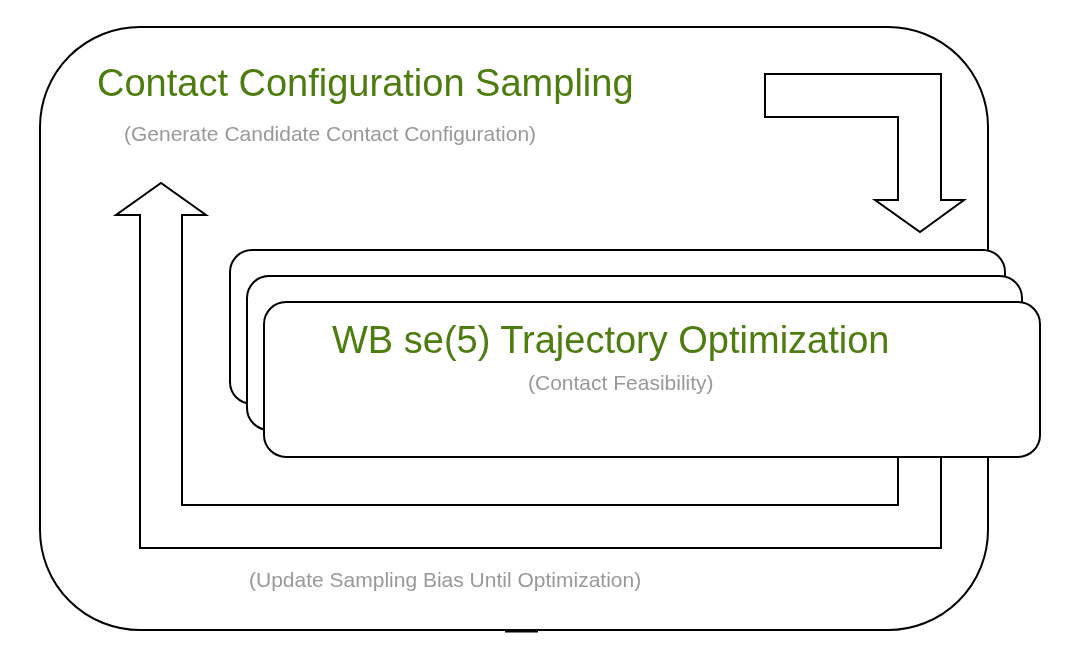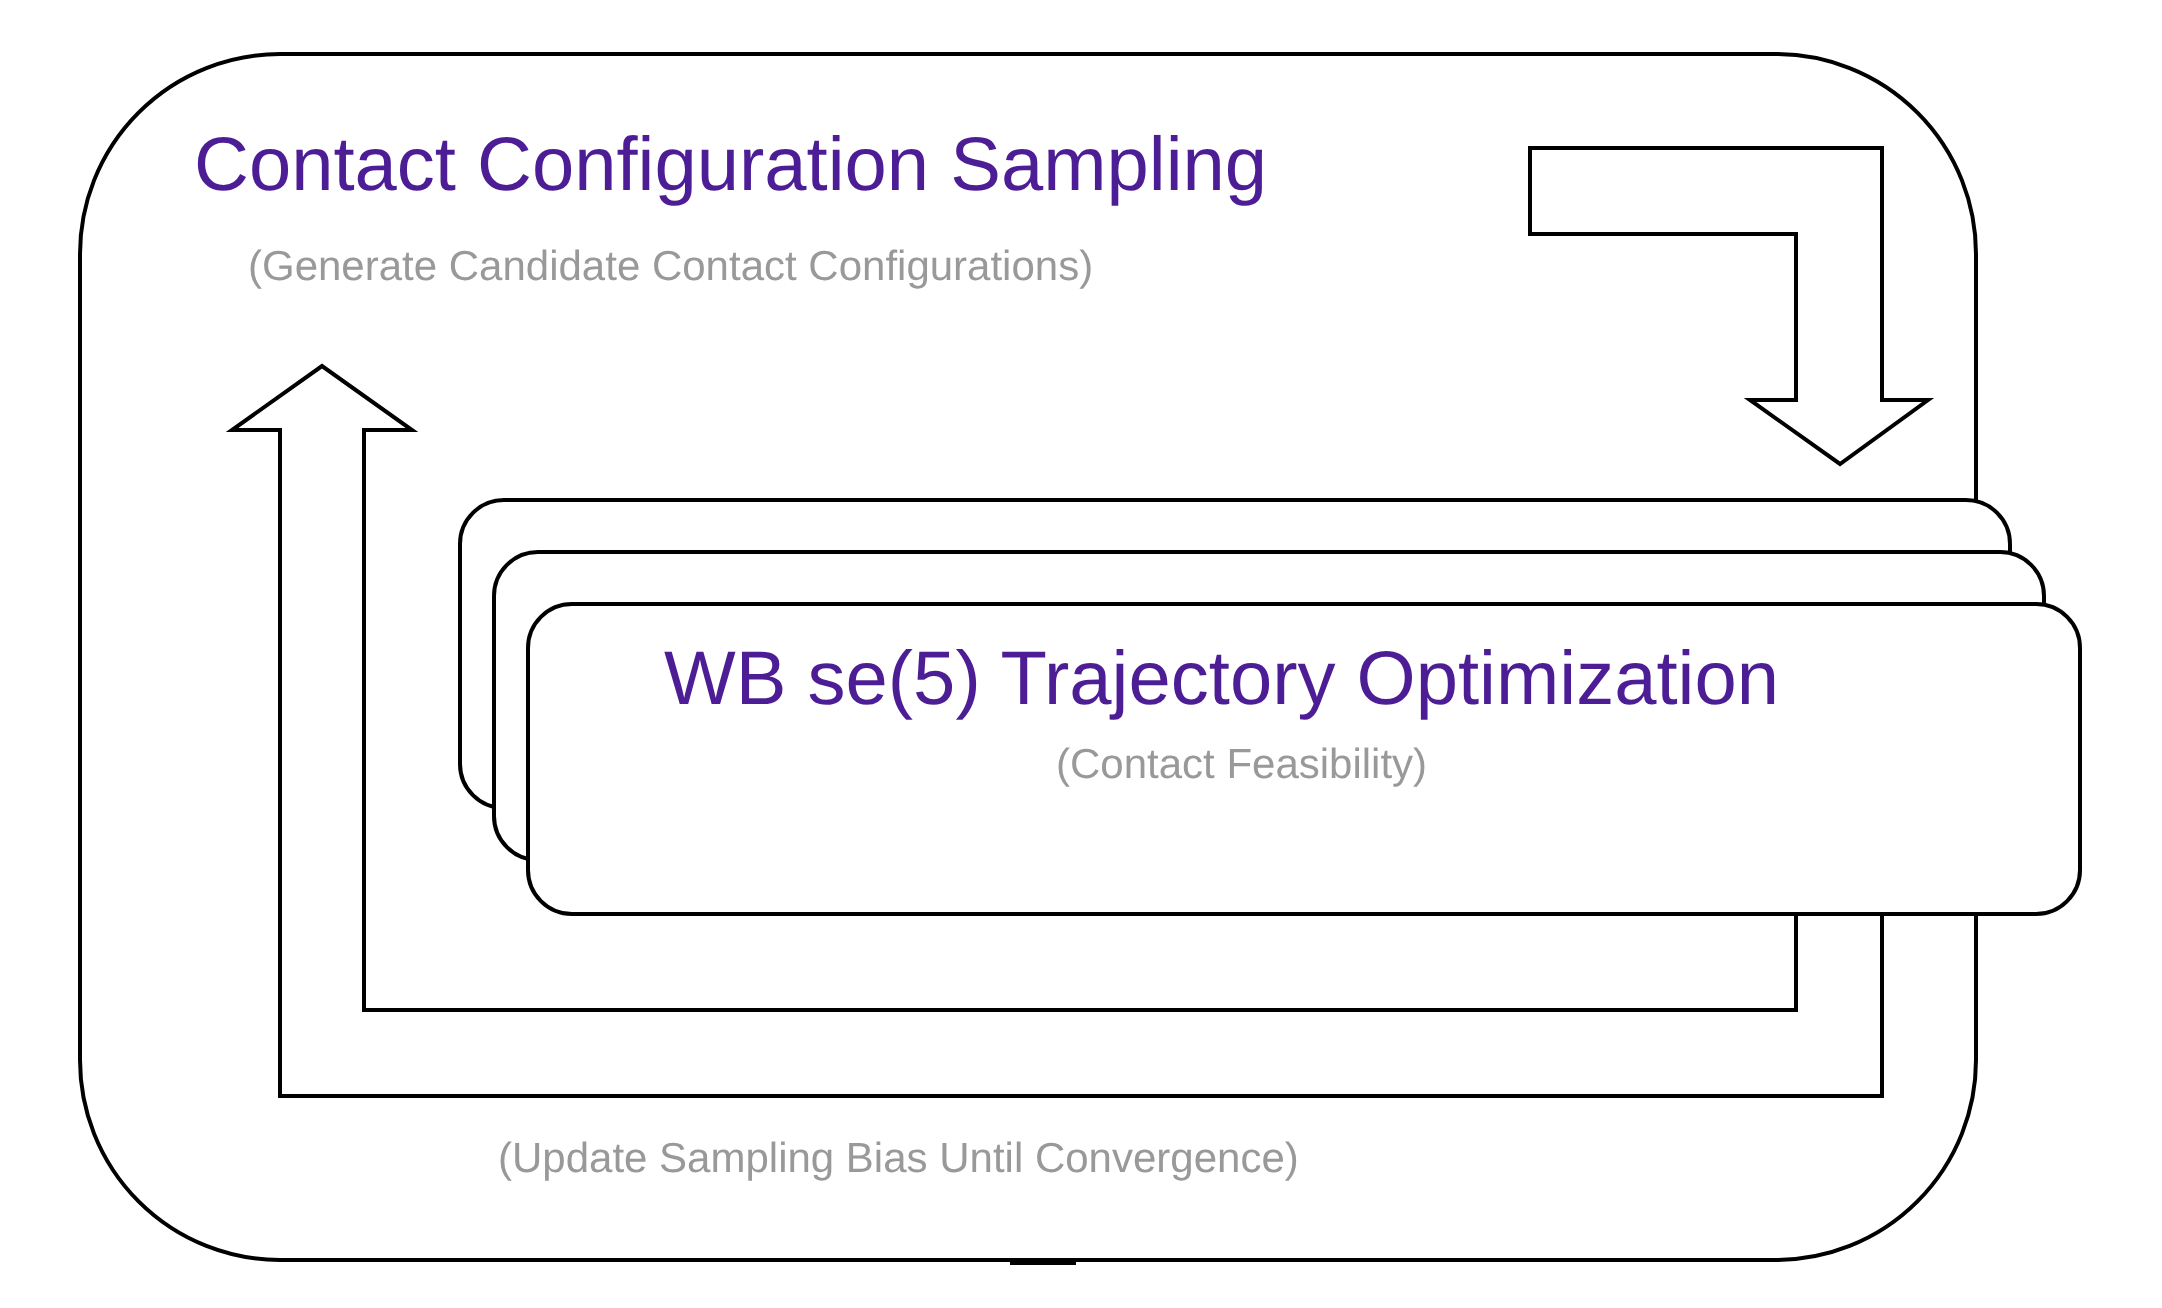--- a/index.html
+++ b/index.html
@@ -21,21 +21,21 @@
       width: 1081px;
       height: 654px;
     }
     .label {
       position: absolute;
       white-space: nowrap;
       line-height: 1;
     }
     .title-main {
       font-size: 38px;
-      color: #4c1d95;
+      color: #4d7c0f;
     }
     .subtitle {
       font-size: 21px;
       color: #999999;
     }
     #outer-title { left: 97px; top: 64px; }
     #outer-subtitle { left: 124px; top: 123px; }
     #inner-title { left: 332px; top: 321px; }
     #inner-subtitle { left: 528px; top: 372px; }
     #loop-label { left: 249px; top: 569px; }
@@ -52,18 +52,18 @@
   <path d="M765,74 L941,74 L941,200 L964,200 L920,232 L875,200 L898,200 L898,117 L765,117 Z" fill="#ffffff" stroke="#000000" stroke-width="2" stroke-linejoin="miter"></path>
 
   <rect x="230" y="250" width="775" height="154" rx="22" ry="22" fill="#ffffff" stroke="#000000" stroke-width="2"></rect>
   <rect x="247" y="276" width="775" height="154" rx="22" ry="22" fill="#ffffff" stroke="#000000" stroke-width="2"></rect>
   <rect x="264" y="302" width="776" height="155" rx="22" ry="22" fill="#ffffff" stroke="#000000" stroke-width="2"></rect>
 
   <path d="M505,631 L538,631" stroke="#000000" stroke-width="3"></path>
 </svg>
 
 <div id="outer-title" class="label title-main">Contact Configuration Sampling</div>
-<div id="outer-subtitle" class="label subtitle">(Generate Candidate Contact Configurations)</div>
+<div id="outer-subtitle" class="label subtitle">(Generate Candidate Contact Configuration)</div>
 
 <div id="inner-title" class="label title-main">WB se(5) Trajectory Optimization</div>
 <div id="inner-subtitle" class="label subtitle">(Contact Feasibility)</div>
 
-<div id="loop-label" class="label subtitle">(Update Sampling Bias Until Convergence)</div>
+<div id="loop-label" class="label subtitle">(Update Sampling Bias Until Optimization)</div>
 
 </body></html>

